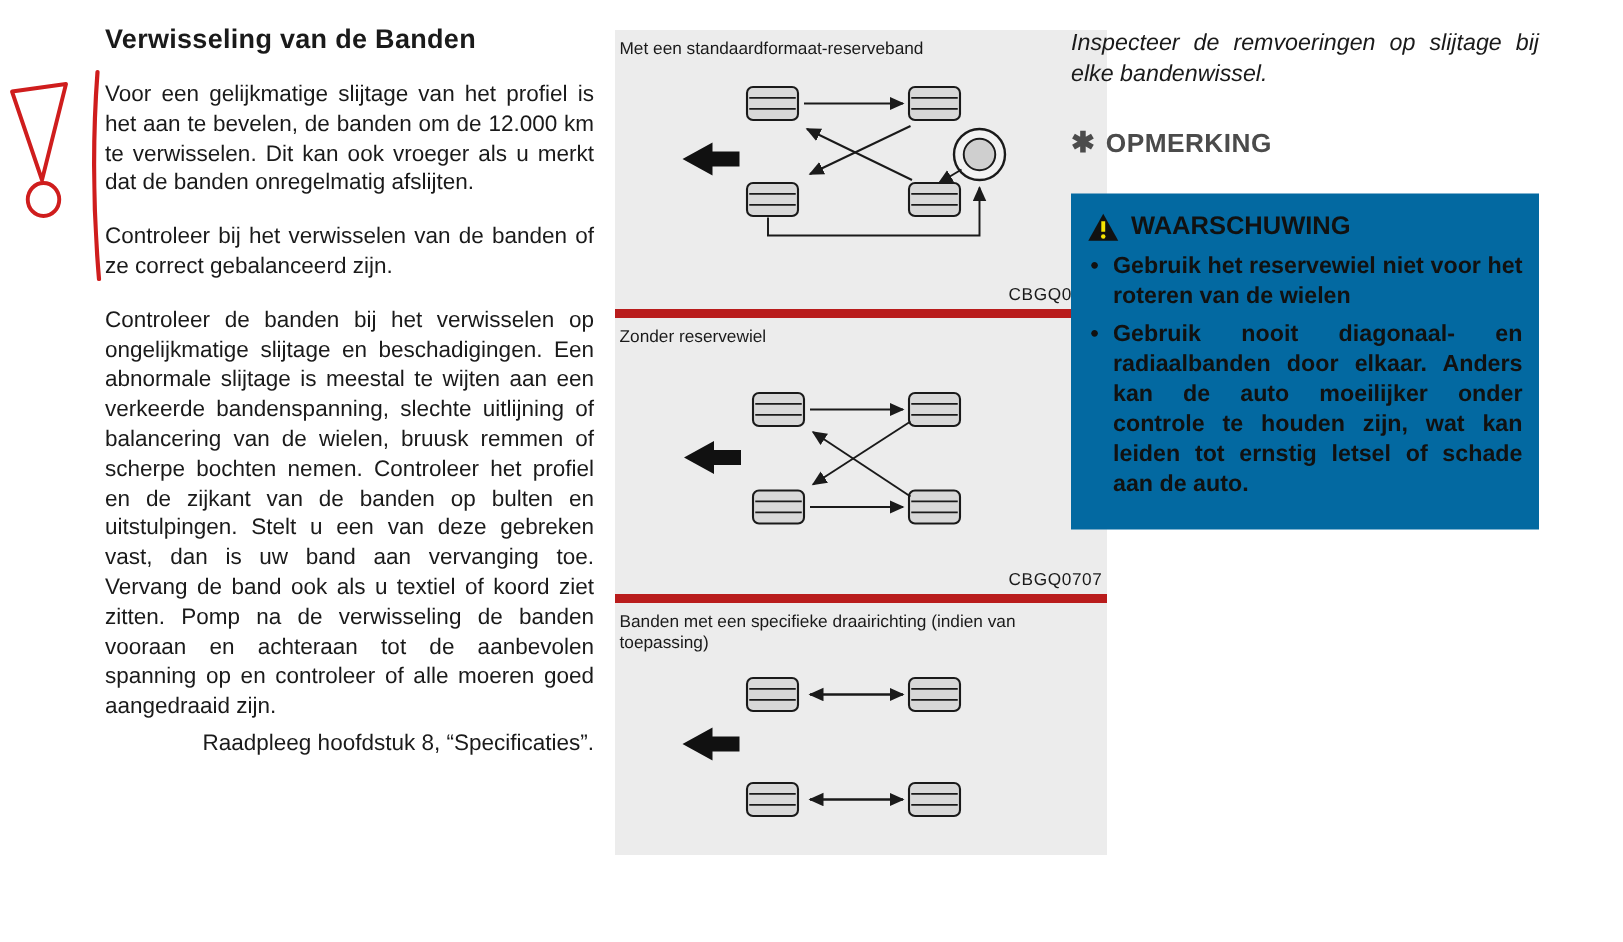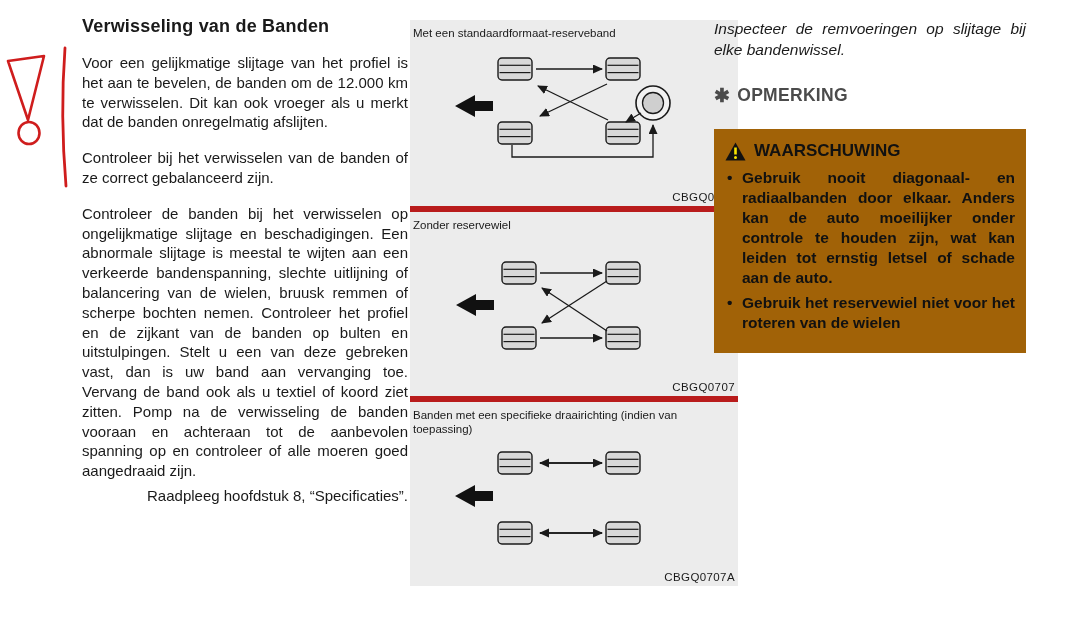--- a/index.html
+++ b/index.html
@@ -1,20 +1,20 @@
 <!DOCTYPE html>
 <html><head>
 <meta charset="utf-8">
 <style>
   html,body{margin:0;padding:0;background:#ffffff;}
   #page{position:relative;width:1082px;height:628px;background:#fff;overflow:hidden;
         font-family:"Liberation Sans",sans-serif;color:#1a1a1a;}
 
   
-  .left-col{position:absolute;left:82px;top:16px;width:326px;}
+  .left-col{position:absolute;left:70px;top:16px;width:326px;}
   .page-title{font-size:18px;font-weight:bold;margin:0 0 9px 0;letter-spacing:0.2px;}
   .body-par{font-size:15px;line-height:19.8px;text-align:justify;margin:16px 0 5px 0;}
   .body-par.last{text-align:right;margin-top:2px;}
 
   
   .annotation{position:absolute;left:0;top:40px;}
 
   
   .fig-col{position:absolute;left:410px;top:20px;width:328px;background:#ececec;}
   .fig-section{border-bottom:6px solid #b91c1c;}
@@ -24,21 +24,21 @@
   .fig-code{font-size:11.5px;line-height:14px;text-align:right;padding:0 3px 2px 0;letter-spacing:0.4px;}
 
   
   .right-col{position:absolute;left:714px;top:18px;width:312px;}
   .intro-italic{font-style:italic;font-size:15.5px;line-height:21px;text-align:justify;margin:0;}
   .note-head{display:flex;align-items:center;gap:7px;margin-top:25px;color:#4b4b4b;
              font-size:17.5px;font-weight:bold;letter-spacing:0.3px;}
   .note-head .flower{font-size:19px;line-height:1;color:#4b4b4b;}
   .note-body{font-family:"Liberation Serif",serif;font-weight:bold;font-size:15.5px;
              line-height:20px;text-align:justify;color:#2b2b2b;margin-top:7px;}
-  .warn-box{background:#a16207;margin-top:23px;padding:12px 11px 15px 11px;}
+  .warn-box{background:#0369a1;margin-top:23px;padding:12px 11px 15px 11px;}
   .warn-head{display:flex;align-items:center;gap:8px;font-size:17px;font-weight:bold;color:#111;}
   .warn-bullets{margin-top:7px;}
   .warn-item{position:relative;padding-left:17px;font-size:15.5px;font-weight:bold;
              line-height:20px;text-align:justify;color:#111;margin-bottom:5px;}
   .warn-item::before{content:"\2022";position:absolute;left:2px;top:0;}
 </style>
 </head>
 <body>
 
 <div id="page">
@@ -121,21 +121,20 @@
         <use href="#tire-shape" x="196" y="16"></use>
         <use href="#tire-shape" x="88" y="86"></use>
         <use href="#tire-shape" x="196" y="86"></use>
         <g stroke="#1a1a1a" stroke-width="1.3" fill="none">
           <line x1="130" y1="27" x2="192" y2="27" marker-end="url(#ah)"></line>
           <line x1="192" y1="27" x2="130" y2="27" marker-end="url(#ah)"></line>
           <line x1="130" y1="97" x2="192" y2="97" marker-end="url(#ah)"></line>
           <line x1="192" y1="97" x2="130" y2="97" marker-end="url(#ah)"></line>
         </g>
       </svg>
-      <div class="fig-code">CBGQ0707A</div>
     </div>
   </div>
 
   <div class="right-col">
     <p class="intro-italic">Inspecteer de remvoeringen op slijtage bij elke bandenwissel.</p>
 
     <div class="note-head">
       <span class="flower">✱</span>
       <span>OPMERKING</span>
     </div>
@@ -143,19 +142,19 @@
     <div class="warn-box">
       <div class="warn-head">
         <svg width="21" height="19" viewBox="0 0 21 19">
           <path d="M10.5 0.5 L20.5 18.5 H0.5 Z" fill="#111"></path>
           <rect x="9.2" y="5.5" width="2.6" height="7" fill="#f7e400"></rect>
           <circle cx="10.5" cy="15.6" r="1.5" fill="#f7e400"></circle>
         </svg>
         <span>WAARSCHUWING</span>
       </div>
       <div class="warn-bullets">
+        <div class="warn-item">Gebruik het reservewiel niet voor het roteren van de wielen</div>
         <div class="warn-item">Gebruik nooit diagonaal- en radiaalbanden door elkaar. Anders kan de auto moeilijker onder controle te houden zijn, wat kan leiden tot ernstig letsel of schade aan de auto.</div>
-        <div class="warn-item">Gebruik het reservewiel niet voor het roteren van de wielen</div>
       </div>
     </div>
   </div>
 
 </div>
 
 </body></html>

